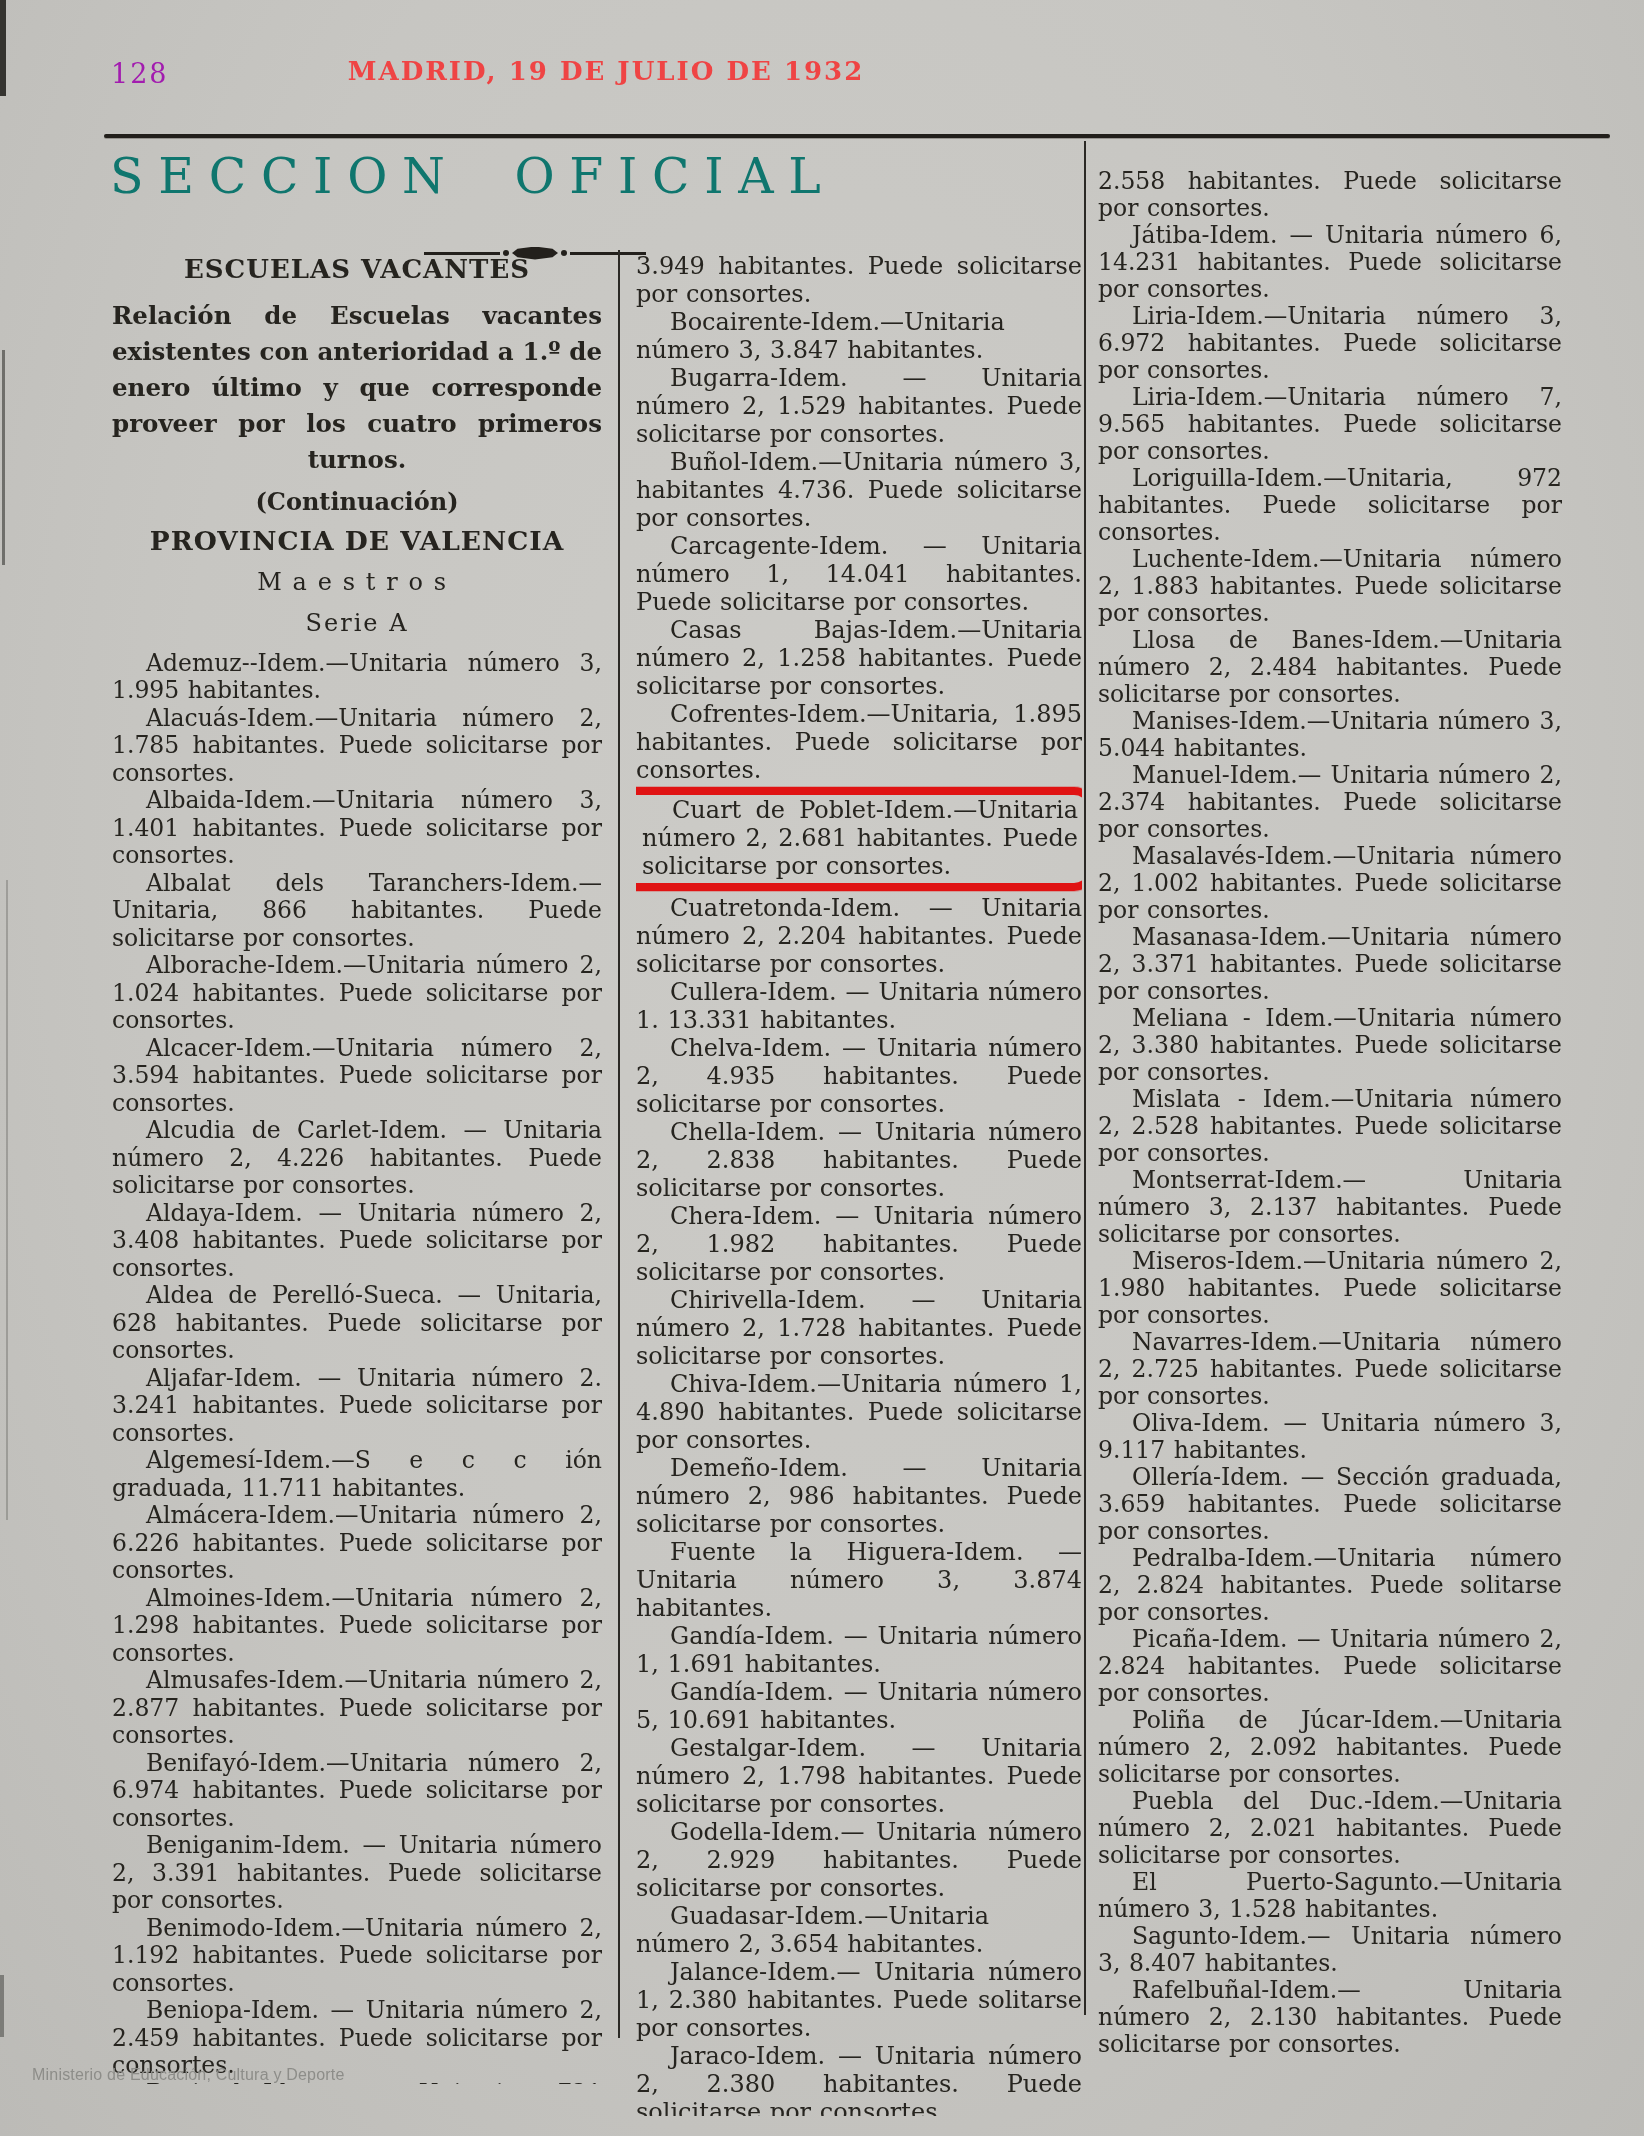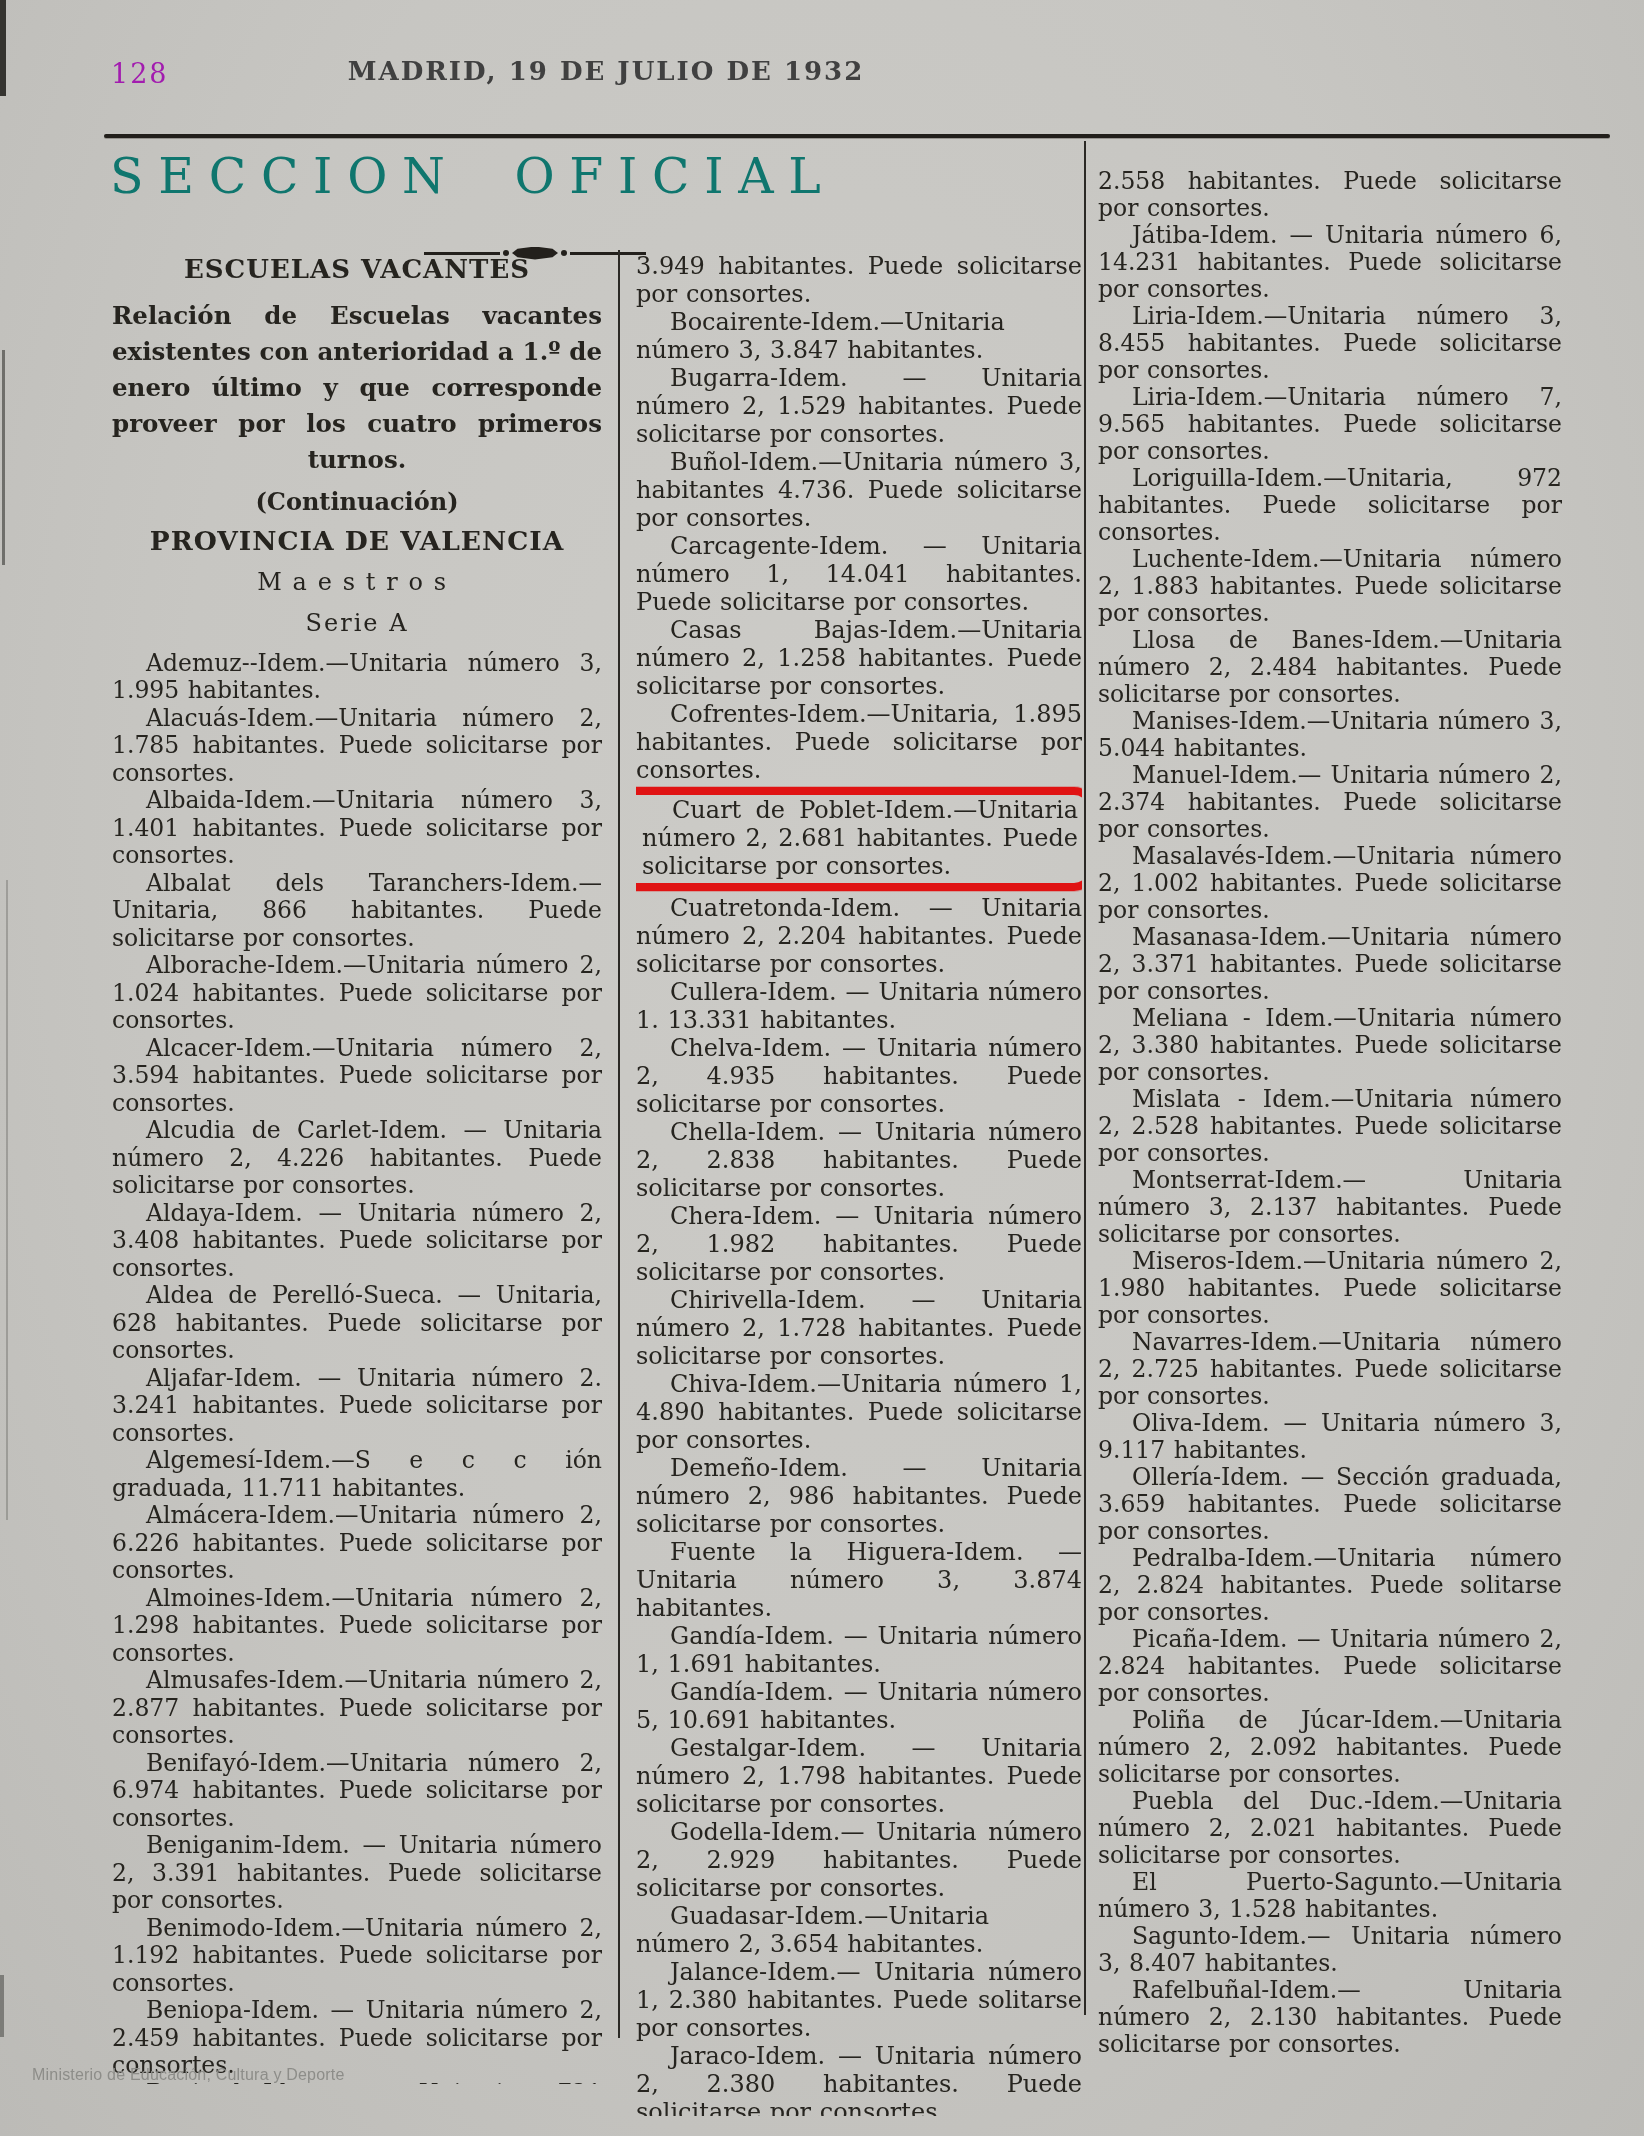--- a/index.html
+++ b/index.html
@@ -7,21 +7,21 @@
     width:1644px;height:2136px;position:relative;overflow:hidden;
     background:radial-gradient(ellipse at 50% 38%, #cccbc7 0%, #c7c6c2 55%, #bcbbb7 100%);
     font-family:"DejaVu Serif","Liberation Serif",serif;
     color:#26241f;
     -webkit-font-smoothing:antialiased;
   }
   .abs{position:absolute;}
   
   #pageNumber{left:111px;top:58px;font-size:27px;letter-spacing:2px;color:#a21caf;}
   #masthead{left:0;top:56px;width:1212px;text-align:center;font-size:26px;font-weight:bold;
-    letter-spacing:2px;color:#404040;}
+    letter-spacing:2px;color:#ef4444;}
   #rule{left:104px;top:134px;width:1506px;height:4px;background:#221f1b;border-radius:2px;
     box-shadow:0 1px 0 rgba(60,55,48,.35);}
   
   #sectionTitle{left:110px;top:148px;width:680px;text-align:center;font-size:49px;
     letter-spacing:.30em;word-spacing:.5em;color:#0f766e;white-space:nowrap;}
   
   #ornament{left:424px;top:246px;width:222px;height:14px;display:flex;align-items:center;}
   #ornament .bar{flex:1;height:3px;background:#23201c;}
   #ornament .dot{width:6px;height:6px;border-radius:50%;background:#23201c;margin:0 3px;}
   #ornament .lens{width:46px;height:13px;background:#23201c;
@@ -141,21 +141,21 @@
       <p class="entry">Guadasar-Idem.—Unitaria número 2, 3.654 habitantes.</p>
       <p class="entry">Jalance-Idem.— Unitaria número 1, 2.380 habitantes. Puede solitarse por consortes.</p>
       <p class="entry">Jaraco-Idem. — Unitaria número 2, 2.380 habitantes. Puede solicitarse por consortes.</p>
     </div>
 </div>
 
 <div class="col" id="col3">
   <div>
       <p class="entry noindent">2.558 habitantes. Puede solicitarse por consortes.</p>
       <p class="entry">Játiba-Idem. — Unitaria número 6, 14.231 habitantes. Puede solicitarse por consortes.</p>
-      <p class="entry">Liria-Idem.—Unitaria número 3, 8.455 habitantes. Puede solicitarse por consortes.</p>
+      <p class="entry">Liria-Idem.—Unitaria número 3, 6.972 habitantes. Puede solicitarse por consortes.</p>
       <p class="entry">Liria-Idem.—Unitaria número 7, 9.565 habitantes. Puede solicitarse por consortes.</p>
       <p class="entry">Loriguilla-Idem.—Unitaria, 972 habitantes. Puede solicitarse por consortes.</p>
       <p class="entry">Luchente-Idem.—Unitaria número 2, 1.883 habitantes. Puede solicitarse por consortes.</p>
       <p class="entry">Llosa de Banes-Idem.—Unitaria número 2, 2.484 habitantes. Puede solicitarse por consortes.</p>
       <p class="entry">Manises-Idem.—Unitaria número 3, 5.044 habitantes.</p>
       <p class="entry">Manuel-Idem.— Unitaria número 2, 2.374 habitantes. Puede solicitarse por consortes.</p>
       <p class="entry">Masalavés-Idem.—Unitaria número 2, 1.002 habitantes. Puede solicitarse por consortes.</p>
       <p class="entry">Masanasa-Idem.—Unitaria número 2, 3.371 habitantes. Puede solicitarse por consortes.</p>
       <p class="entry">Meliana - Idem.—Unitaria número 2, 3.380 habitantes. Puede solicitarse por consortes.</p>
       <p class="entry">Mislata - Idem.—Unitaria número 2, 2.528 habitantes. Puede solicitarse por consortes.</p>

